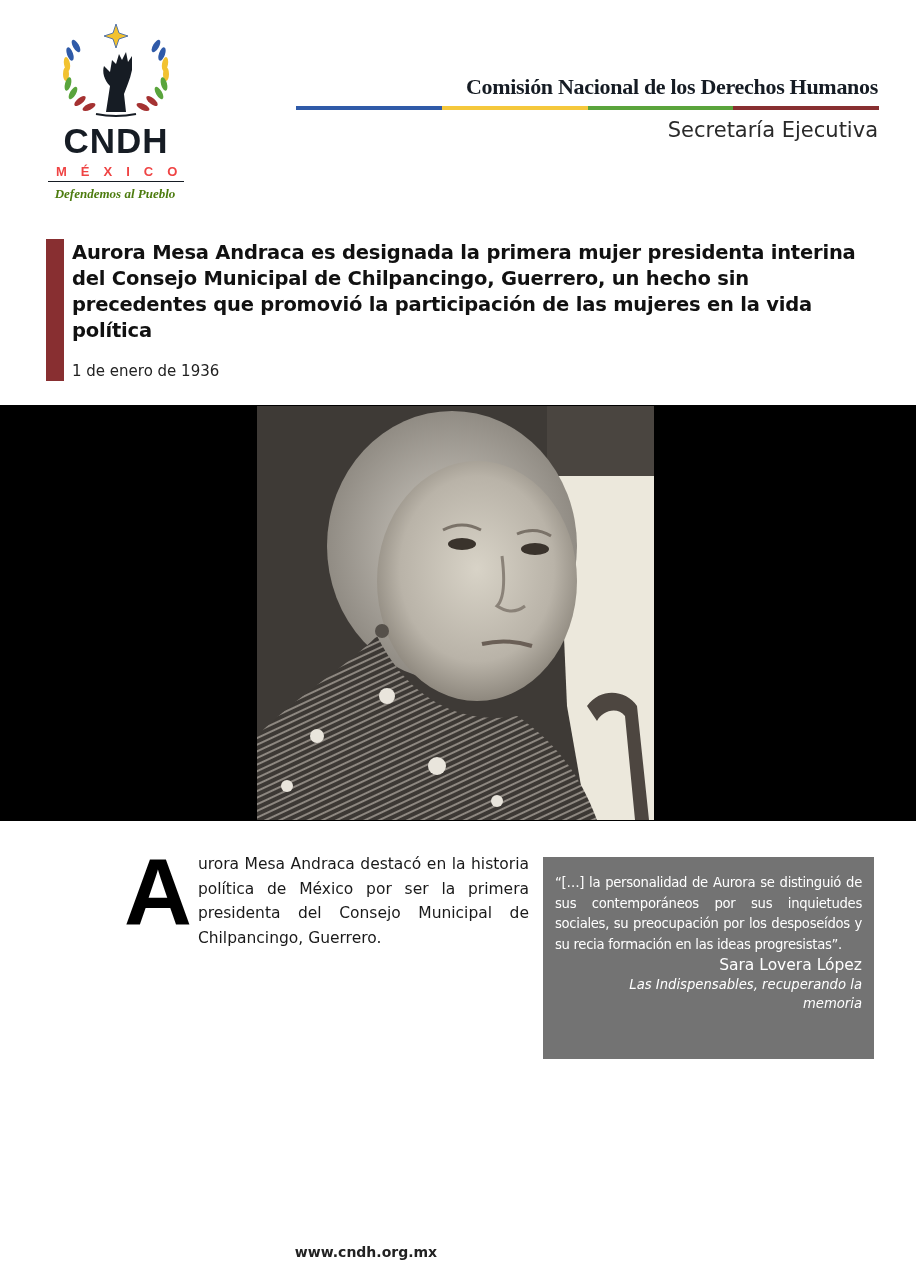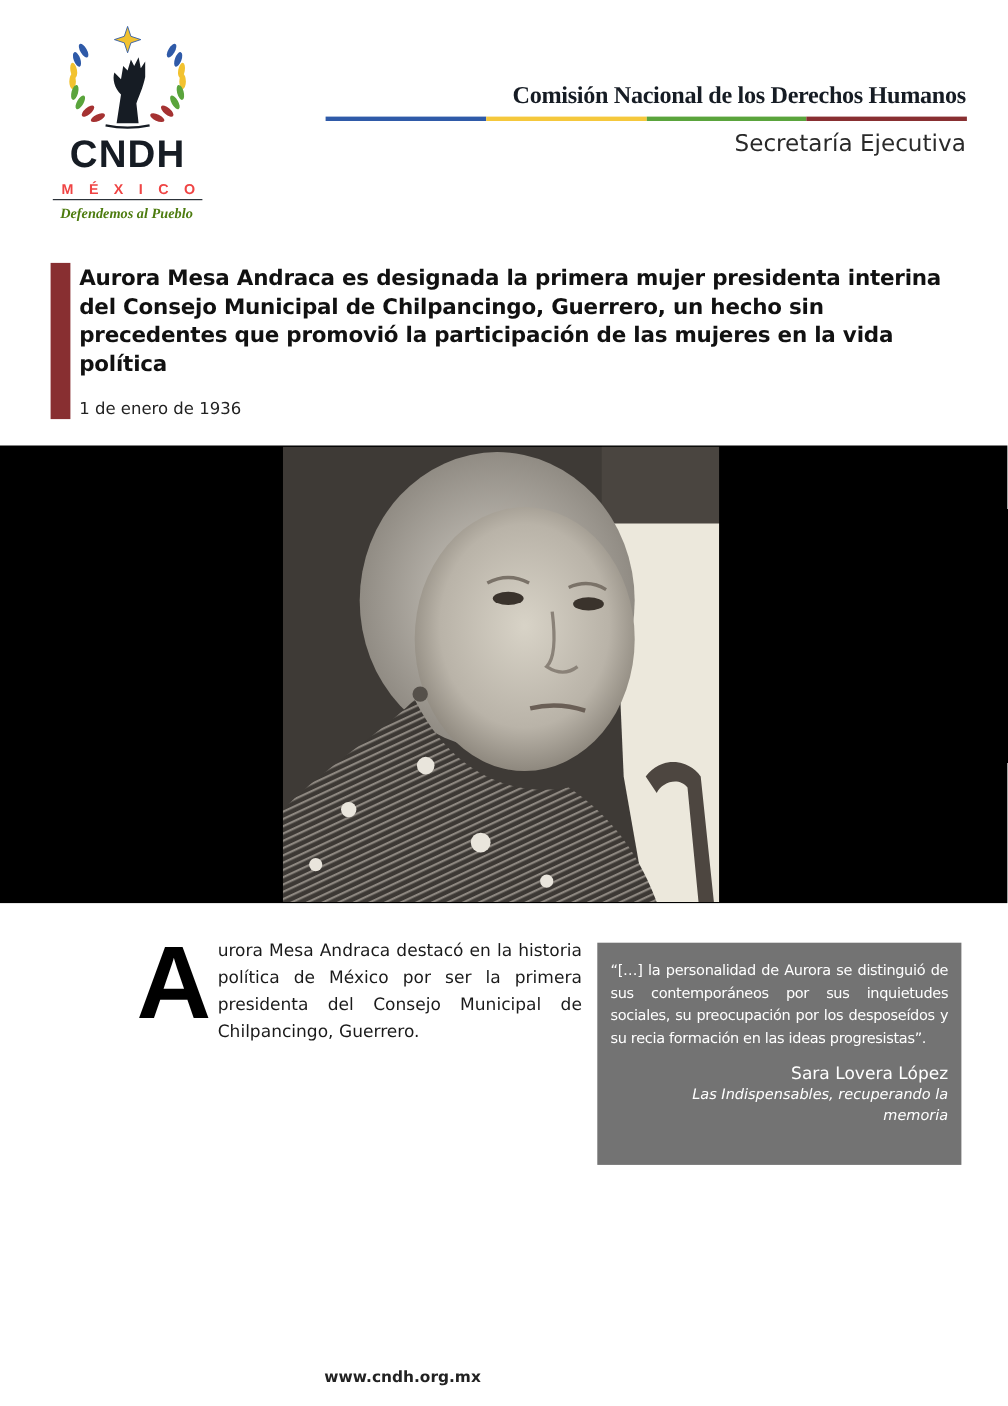--- a/index.html
+++ b/index.html
@@ -35,21 +35,21 @@
   #photo { left:257px; top:406px; width:397px; height:414px; overflow:hidden; }
 
   
   #body-col { left:126px; top:852px; width:403px; font-family:"DejaVu Sans", sans-serif; font-size:15.5px; line-height:24.5px; color:#1a1a1a; text-align:justify; }
   #dropcap { float:left; font-family:"Liberation Sans", sans-serif; font-weight:700; font-size:94px; line-height:70px; margin:6px 6px 0 -2px; color:#000; }
   #body-col p { margin:0 0 13px 0; }
 
   
   #quote-box { left:543px; top:857px; width:331px; height:202px; background:#737373; color:#fff; box-sizing:border-box; padding:16px 12px 0 12px; }
   #quote-text { font-family:"DejaVu Sans", sans-serif; font-size:13.2px; line-height:20.5px; text-align:justify; letter-spacing:-0.3px;}
-  #quote-author { text-align:right; font-family:"DejaVu Sans", sans-serif; font-size:15.5px; margin-top:11px; line-height:20px;}
+  #quote-author { text-align:right; font-family:"DejaVu Sans", sans-serif; font-size:15.5px; line-height:20px;}
   #quote-source { text-align:right; font-family:"DejaVu Sans", sans-serif; font-style:italic; font-size:13.2px; line-height:19px; padding-left:60px; }
 
   #footer-url { left:0; width:732px; top:1244px; text-align:center; font-family:"DejaVu Sans", sans-serif; font-weight:700; font-size:14px; color:#222; }
 </style>
 </head>
 <body>
 
 <div class="abs" id="logo">
   <svg width="160" height="105" viewBox="0 0 160 105">
 

